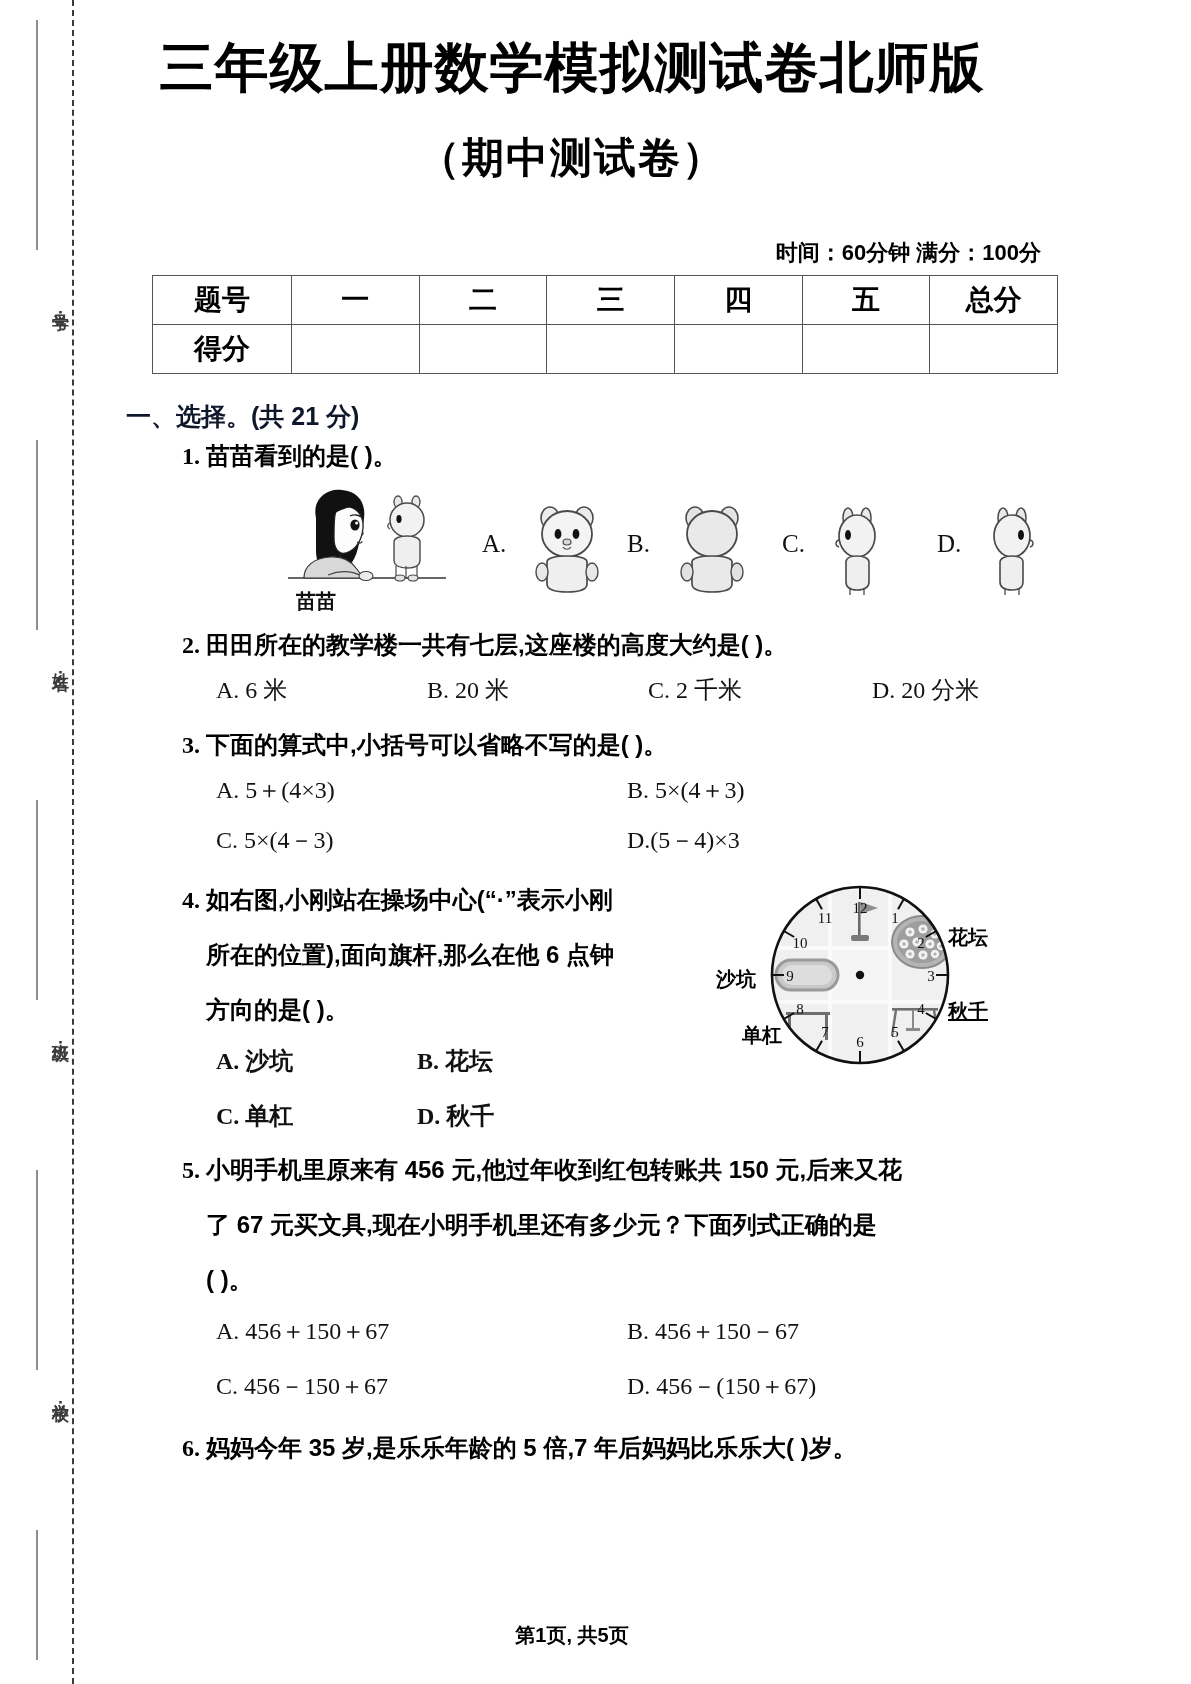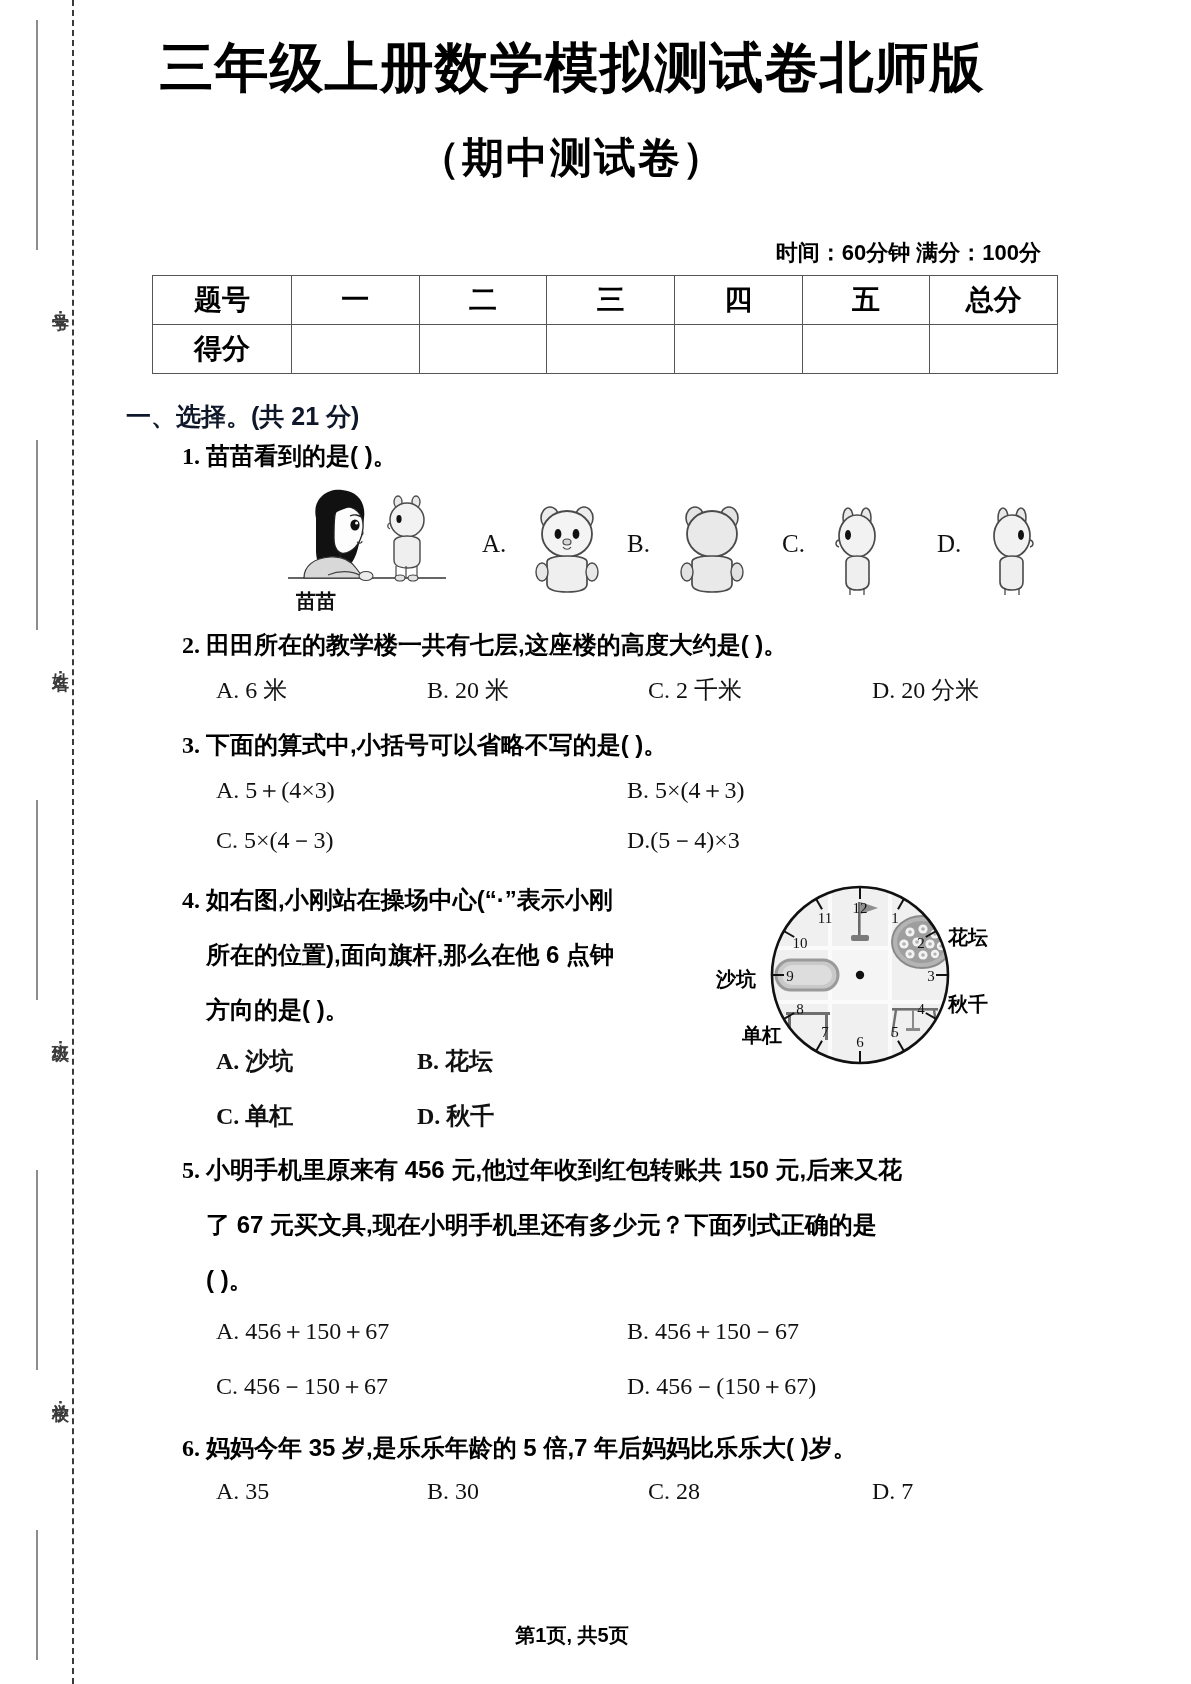--- a/index.html
+++ b/index.html
@@ -506,21 +506,21 @@
         <text x="93" y="157">7</text>
         <text x="68" y="134">8</text>
         <text x="58" y="101">9</text>
         <text x="68" y="68">10</text>
         <text x="93" y="43">11</text>
       </g>
     </svg>
 
     <div class="clock-label" style="left:216px;top:44px;">花坛</div>
     <div class="clock-label" style="left:-16px;top:86px;">沙坑</div>
-    <div class="clock-label" style="left:216px;top:111px;">秋千</div>
+    <div class="clock-label" style="left:216px;top:118px;text-decoration:underline;">秋千</div>
     <div class="clock-label" style="left:10px;top:142px;">单杠</div>
   </div>
 
   <div class="q" style="top:1150px;">
     <span class="q-num">5.</span>
     <span class="q-body cn">小明手机里原来有 456 元,他过年收到红包转账共 150 元,后来又花</span>
   </div>
   <div class="q" style="top:1205px;">
     <span class="q-body cn">了 67 元买文具,现在小明手机里还有多少元？下面列式正确的是</span>
   </div>
@@ -533,21 +533,15 @@
   </div>
   <div class="opts-row" style="top:1370px;">
     <span class="opt" style="width:405px;">C. 456－150＋67</span>
     <span class="opt">D. 456－(150＋67)</span>
   </div>
 
   <div class="q" style="top:1428px;">
     <span class="q-num">6.</span>
     <span class="q-body cn">妈妈今年 35 岁,是乐乐年龄的 5 倍,7 年后妈妈比乐乐大(        )岁。</span>
   </div>
-  <div class="opts-row" style="top:1478px;">
-    <span class="opt" style="width:205px;">A. 35</span>
-    <span class="opt" style="width:215px;">B. 30</span>
-    <span class="opt" style="width:218px;">C. 28</span>
-    <span class="opt">D. 7</span>
-  </div>
 
   <div class="footer">第1页, 共5页</div>
 </div>
 
 </body></html>

